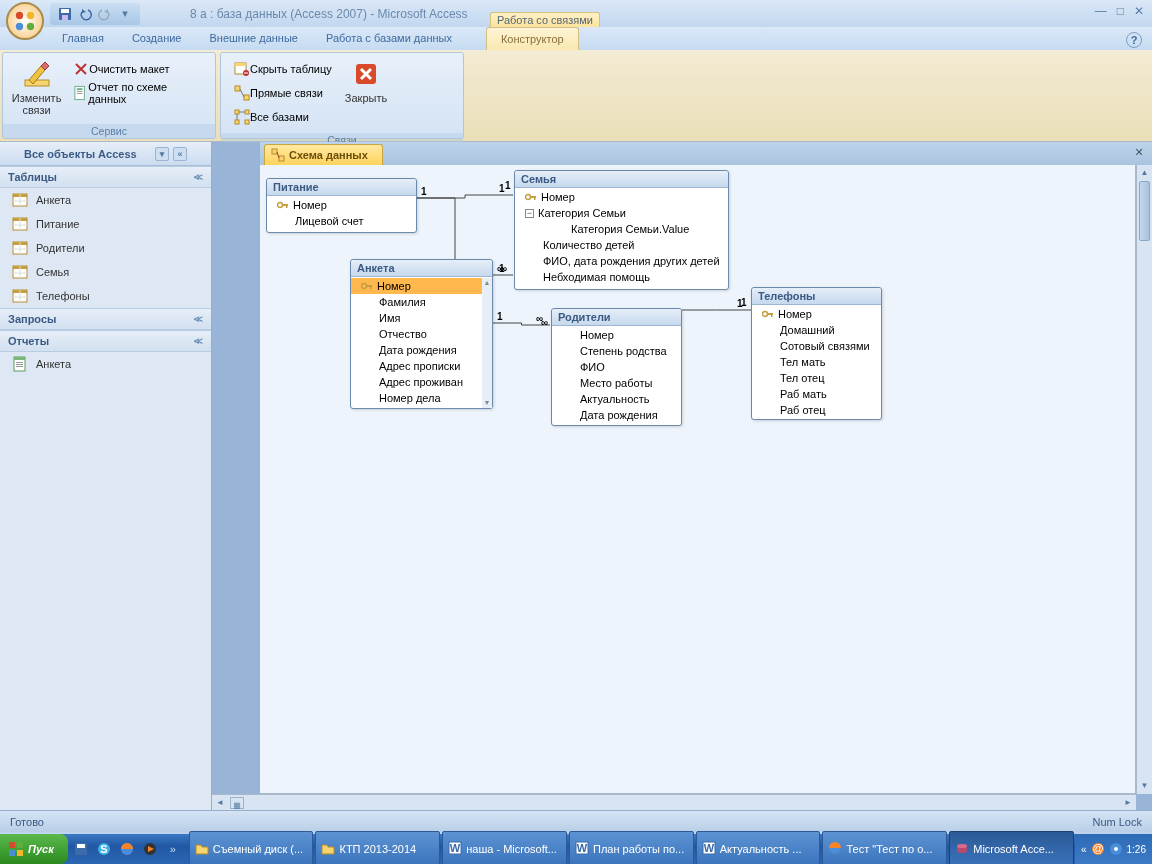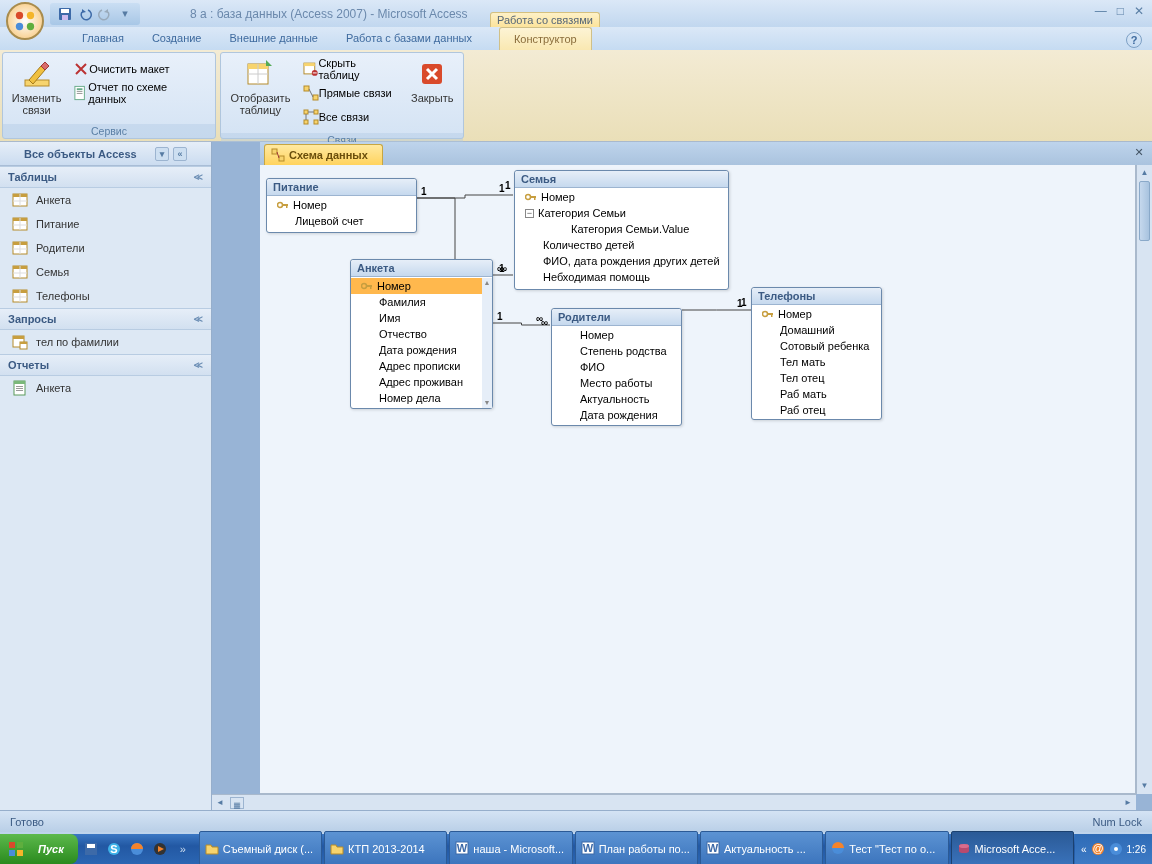--- a/index.html
+++ b/index.html
@@ -10,24 +10,24 @@
 .office-btn { width:38px; height:38px; background:radial-gradient(#fff,#f7c26e); border-radius:50%; border:2px solid #a98c4d; position:absolute; left:6px; top:2px; z-index:10; display:flex; align-items:center; justify-content:center; }
 .office-btn svg { width:22px; height:22px; }
 .qat { margin-left:50px; display:flex; align-items:center; gap:2px; height:22px; background:linear-gradient(#cadef3,#a8c7e6); border-radius:3px; padding:0 6px; }
 .qat-item { width:18px; height:18px; display:flex; align-items:center; justify-content:center; cursor:pointer; }
 .title-text { position:absolute; left:190px; color:#6b89ac; font-size:12px; }
 .context-tab-label { position:absolute; left:490px; width:110px; text-align:center; color:#567; background:linear-gradient(#fef1c7,#fce39b); font-size:11px; height:15px; line-height:15px; top:12px; border:1px solid #d4c07f; border-bottom:none; border-radius:3px 3px 0 0; }
 .winbtns { position:absolute; right:8px; top:4px; display:flex; gap:10px; color:#5a7fa5; }
 .winbtns span { cursor:pointer; font-family:Arial; font-size:12px; }
 
 
-.ribbon-tabs { height:23px; background:linear-gradient(#dbe8f7,#c5dbf2); display:flex; align-items:flex-end; padding-left:68px; }
+.ribbon-tabs { height:23px; background:linear-gradient(#dbe8f7,#c5dbf2); display:flex; align-items:flex-end; padding-left:48px; }
 .ribbon-tab { padding:4px 14px; color:#3e6a9e; cursor:pointer; height:23px; line-height:15px; }
 .ribbon-tab.active { background:linear-gradient(#f8f1dd,#f3e7bf); border:1px solid #d0c088; border-bottom:none; border-radius:3px 3px 0 0; color:#8a6d3b; }
-.ribbon-tab.context { background:linear-gradient(#fdf4d5,#f9e8b1); }
+.ribbon-tab.context { background:linear-gradient(#fdf4d5,#f9e8b1);margin-left:7px; }
 .help-icon { position:absolute; right:10px; color:#3e6a9e; font-weight:bold; cursor:pointer; width:16px; height:16px; border:1px solid #7da0c5; border-radius:50%; text-align:center; line-height:14px; top:32px; }
 
 
 .ribbon { height:92px; background:linear-gradient(#f3ebd4,#eadfb8); border-bottom:1px solid #a9b9cc; display:flex; }
 .ribbon-chunk { background:linear-gradient(#e8f0fa,#d4e3f4); border:1px solid #b0c6dd; border-radius:3px; margin:2px; display:flex; flex-direction:column; }
 .ribbon-chunk-body { display:flex; align-items:flex-start; padding:3px 5px; flex:1; }
 .ribbon-chunk-label { text-align:center; color:#5a7fa5; font-size:10.5px; background:rgba(174,200,228,0.4); padding:1px 0; }
 .big-btn { display:flex; flex-direction:column; align-items:center; justify-content:flex-start; padding:2px 5px; cursor:pointer; text-align:center; min-width:50px; }
 .big-btn .icon32 { width:32px; height:32px; margin-bottom:2px; }
 .big-btn span { color:#333; line-height:12px; }
@@ -72,21 +72,21 @@
 
 
 .rel-svg { position:absolute; inset:0; pointer-events:none; }
 .rel-label { font-size:10px; fill:#000; font-weight:bold; }
 
 
 .statusbar { height:22px; background:linear-gradient(#d4e3f4,#b9cfe7); border-top:1px solid #96aecb; display:flex; align-items:center; justify-content:space-between; padding:0 10px; color:#3b5a83; }
 
 
 .taskbar { position:absolute; bottom:0; left:0; right:0; height:30px; background:linear-gradient(#3b78c4,#2258a3 40%,#2b66b3); display:flex; align-items:center; color:#fff; font-size:11px; }
-.start-btn { height:30px; padding:0 14px 0 8px; background:linear-gradient(#5cb94c,#2a8a1e); display:flex; align-items:center; gap:14px; font-weight:bold; font-style:italic; border-radius:0 8px 8px 0; cursor:pointer; }
+.start-btn { height:30px; padding:0 14px 0 8px; background:linear-gradient(#5cb94c,#2a8a1e); display:flex; align-items:center; gap:4px; font-weight:bold; font-style:italic; border-radius:0 8px 8px 0; cursor:pointer; }
 .ql { display:flex; gap:1px; margin-left:2px; }
 .ql-item { width:22px; height:22px; display:flex; align-items:center; justify-content:center; cursor:pointer; }
 .task-btns { display:flex; flex:1; gap:0; margin-left:4px; overflow:hidden; }
 .task-btn { height:36px; min-width:0; flex:1; max-width:160px; background:linear-gradient(#5c93d3,#3a73bc); border:1px solid #2b5a96; border-radius:2px; margin:0 1px; display:flex; align-items:center; gap:4px; padding:0 5px; cursor:pointer; overflow:hidden; white-space:nowrap; }
 .task-btn.active { background:linear-gradient(#2b5a96,#3a73bc); border:1px solid #1c416f; }
 .tray { display:flex; align-items:center; gap:4px; padding:0 6px; background:linear-gradient(#2e6bb6,#3d7ac5); height:30px; }
 .tray span { font-size:10px; }
 </style>
 </head>
 <body>
@@ -168,31 +168,20 @@
               <rect x="4" y="8" width="6" height="1" fill="#999"></rect>
             </svg>
           <span>Отчет по схеме данных</span>
         </div>
       </div>
     </div>
     <div class="ribbon-chunk-label">Сервис</div>
   </div>
   <div class="ribbon-chunk" style="width:244px">
     <div class="ribbon-chunk-body">
-      <div class="big-btn">
-        <svg class="icon32" viewBox="0 0 32 32">
-            <rect x="4" y="6" width="20" height="20" fill="#fff" stroke="#b58b2a"></rect>
-            <rect x="4" y="6" width="20" height="5" fill="#f7d46e"></rect>
-            <line x1="14" y1="6" x2="14" y2="26" stroke="#ccc"></line>
-            <line x1="4" y1="16" x2="24" y2="16" stroke="#ccc"></line>
-            <path d="M22 2 L28 8 L22 8 Z" fill="#5a5"></path>
-          </svg>
-        <span style="white-space:pre-line">Отобразить
-таблицу</span>
-      </div>
       <div class="small-btns">
         <div class="small-btn">
           <svg class="icon16" viewBox="0 0 16 16">
               <rect x="1" y="2" width="11" height="11" fill="#fff" stroke="#b58b2a"></rect>
               <rect x="1" y="2" width="11" height="3" fill="#f7d46e"></rect>
               <circle cx="12" cy="12" r="3" fill="#b33"></circle>
               <path d="M10 12 L14 12" stroke="#fff"></path>
             </svg>
           <span>Скрыть таблицу</span>
         </div>
@@ -206,21 +195,21 @@
         </div>
         <div class="small-btn">
           <svg class="icon16" viewBox="0 0 16 16">
               <rect x="1" y="1" width="4" height="4" fill="#f7d46e" stroke="#b58b2a"></rect>
               <rect x="11" y="1" width="4" height="4" fill="#f7d46e" stroke="#b58b2a"></rect>
               <rect x="1" y="11" width="4" height="4" fill="#f7d46e" stroke="#b58b2a"></rect>
               <rect x="11" y="11" width="4" height="4" fill="#f7d46e" stroke="#b58b2a"></rect>
               <line x1="5" y1="3" x2="11" y2="3" stroke="#777"></line>
               <line x1="3" y1="5" x2="3" y2="11" stroke="#777"></line>
             </svg>
-          <span>Все связи</span>
+          <span>Все базами</span>
         </div>
       </div>
       <div class="big-btn">
         <svg class="icon32" viewBox="0 0 32 32">
             <rect x="6" y="6" width="20" height="20" rx="3" fill="#d94a2b"></rect>
             <path d="M11 11 L21 21 M21 11 L11 21" stroke="#fff" stroke-width="3"></path>
           </svg>
         <span>Закрыть</span>
       </div>
     </div>
@@ -284,29 +273,20 @@
               <rect x="1" y="2" width="14" height="12" fill="#fff" stroke="#b58b2a"></rect>
               <rect x="1" y="2" width="14" height="3" fill="#c79e3f"></rect>
               <line x1="8" y1="2" x2="8" y2="14" stroke="#ddd"></line>
               <line x1="1" y1="9" x2="15" y2="9" stroke="#ddd"></line>
             </svg></span>
           <span>Телефоны</span>
         </div>
         <div class="nav-group-hdr">
           <span>Запросы</span>
           <span class="chev">≪</span>
-        </div>
-        <div class="nav-item">
-          <span class="icon16"><svg width="16" height="16">
-              <rect x="1" y="2" width="11" height="11" fill="#fff" stroke="#b58b2a"></rect>
-              <rect x="1" y="2" width="11" height="3" fill="#c79e3f"></rect>
-              <rect x="8" y="8" width="7" height="7" fill="#fff" stroke="#b58b2a"></rect>
-              <rect x="8" y="8" width="7" height="2" fill="#c79e3f"></rect>
-            </svg></span>
-          <span>тел по фамилии</span>
         </div>
         <div class="nav-group-hdr">
           <span>Отчеты</span>
           <span class="chev">≪</span>
         </div>
         <div class="nav-item">
           <span class="icon16"><svg width="16" height="16">
               <rect x="2" y="1" width="11" height="14" fill="#fff" stroke="#5a9a5a"></rect>
               <rect x="2" y="1" width="11" height="3" fill="#7ab87a"></rect>
               <rect x="4" y="6" width="7" height="1" fill="#999"></rect>
@@ -487,21 +467,21 @@
                 <rect x="9" y="5" width="1.5" height="4" fill="#c79e3f"></rect>
               </svg>
               <span>Номер</span>
             </div>
             <div class="tbl-row">
               <span class="indent"></span>
               <span>Домашний</span>
             </div>
             <div class="tbl-row">
               <span class="indent"></span>
-              <span>Сотовый ребенка</span>
+              <span>Сотовый связями</span>
             </div>
             <div class="tbl-row">
               <span class="indent"></span>
               <span>Тел мать</span>
             </div>
             <div class="tbl-row">
               <span class="indent"></span>
               <span>Тел отец</span>
             </div>
             <div class="tbl-row">

